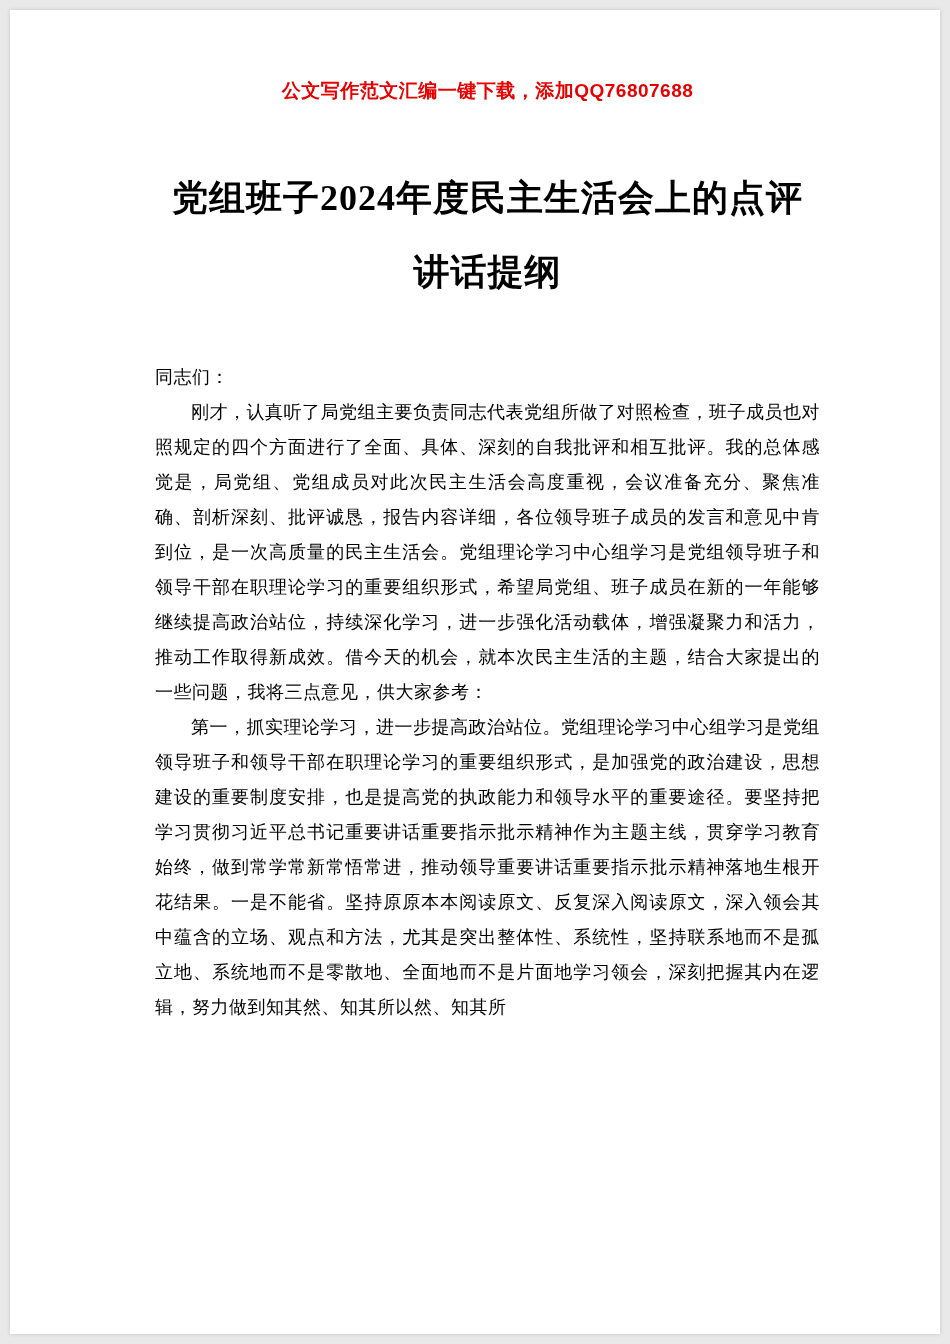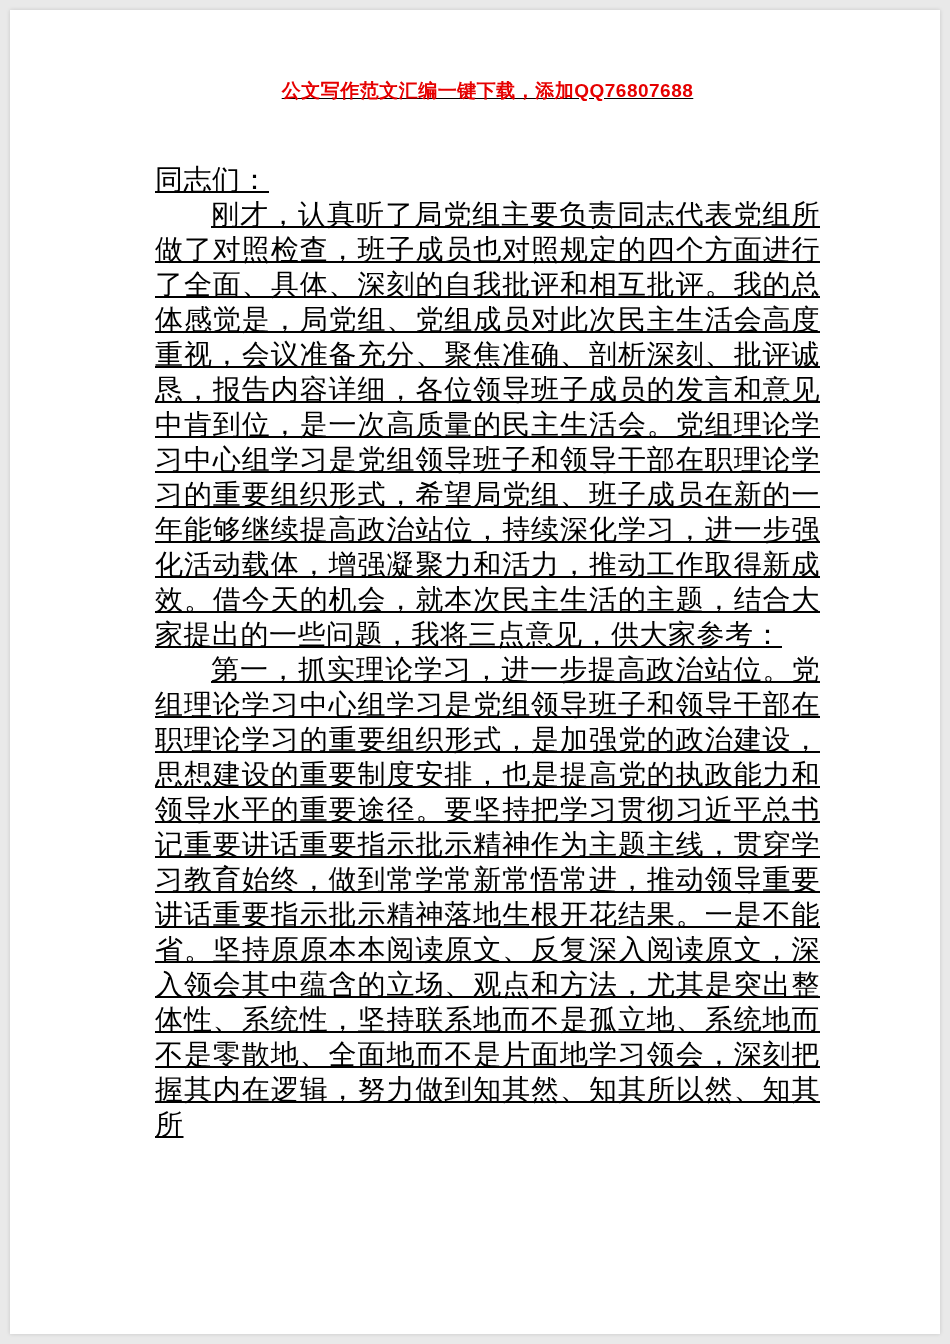--- a/index.html
+++ b/index.html
@@ -20,21 +20,20 @@
     padding: 10px;
   }
   .page {
     width: 100%;
     height: 100%;
     background: #ffffff;
     box-sizing: border-box;
     padding: 68px 120px 40px 145px;
     overflow: hidden;
     box-shadow: 0 0 4px rgba(0,0,0,0.15);
-    text-decoration: underline;
   }
   .notice {
     text-align: center;
     color: #e60000;
     font-size: 19px;
     font-weight: bold;
     font-family: "Liberation Sans", sans-serif;
     margin: 0 0 58px 0;
     letter-spacing: 0.5px;
   }
@@ -43,37 +42,38 @@
     font-weight: bold;
     color: #000000;
     text-align: center;
     margin: 0 auto 50px auto;
     max-width: 680px;
     line-height: 2.05;
     letter-spacing: 1px;
   }
   .body {
     color: #000000;
-    font-size: 28px;
+    font-size: 18px;
     line-height: 35px;
     text-align: justify;
     letter-spacing: 0.5px;
   }
   .body p {
     margin: 0;
   }
   .body p.indent {
     text-indent: 2em;
   }
 </style>
 </head>
 <body>
 
 <div class="canvas">
   <div class="page">
     <div class="notice">公文写作范文汇编一键下载，添加QQ76807688</div>
+    <h1 class="title">党组班子2024年度民主生活会上的点评讲话提纲</h1>
     <div class="body">
       <p>同志们：</p>
       <p class="indent">刚才，认真听了局党组主要负责同志代表党组所做了对照检查，班子成员也对照规定的四个方面进行了全面、具体、深刻的自我批评和相互批评。我的总体感觉是，局党组、党组成员对此次民主生活会高度重视，会议准备充分、聚焦准确、剖析深刻、批评诚恳，报告内容详细，各位领导班子成员的发言和意见中肯到位，是一次高质量的民主生活会。党组理论学习中心组学习是党组领导班子和领导干部在职理论学习的重要组织形式，希望局党组、班子成员在新的一年能够继续提高政治站位，持续深化学习，进一步强化活动载体，增强凝聚力和活力，推动工作取得新成效。借今天的机会，就本次民主生活的主题，结合大家提出的一些问题，我将三点意见，供大家参考：</p>
       <p class="indent">第一，抓实理论学习，进一步提高政治站位。党组理论学习中心组学习是党组领导班子和领导干部在职理论学习的重要组织形式，是加强党的政治建设，思想建设的重要制度安排，也是提高党的执政能力和领导水平的重要途径。要坚持把学习贯彻习近平总书记重要讲话重要指示批示精神作为主题主线，贯穿学习教育始终，做到常学常新常悟常进，推动领导重要讲话重要指示批示精神落地生根开花结果。一是不能省。坚持原原本本阅读原文、反复深入阅读原文，深入领会其中蕴含的立场、观点和方法，尤其是突出整体性、系统性，坚持联系地而不是孤立地、系统地而不是零散地、全面地而不是片面地学习领会，深刻把握其内在逻辑，努力做到知其然、知其所以然、知其所</p>
     </div>
   </div>
 </div>
 
 </body></html>

